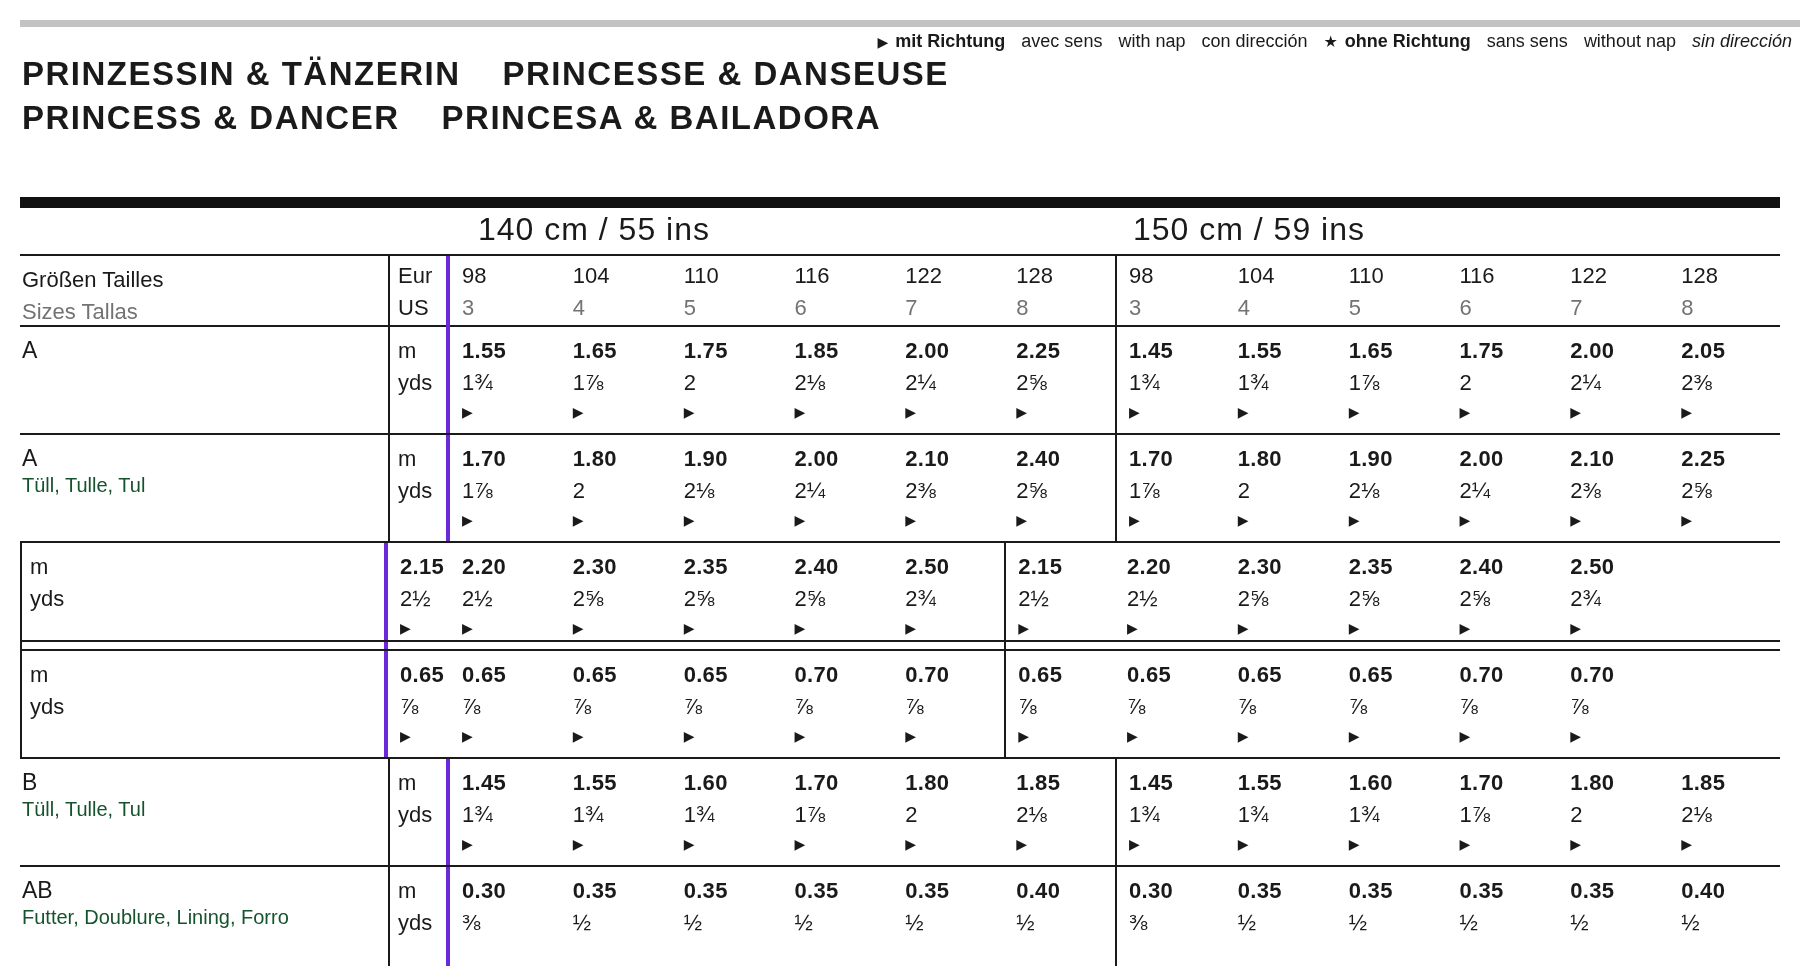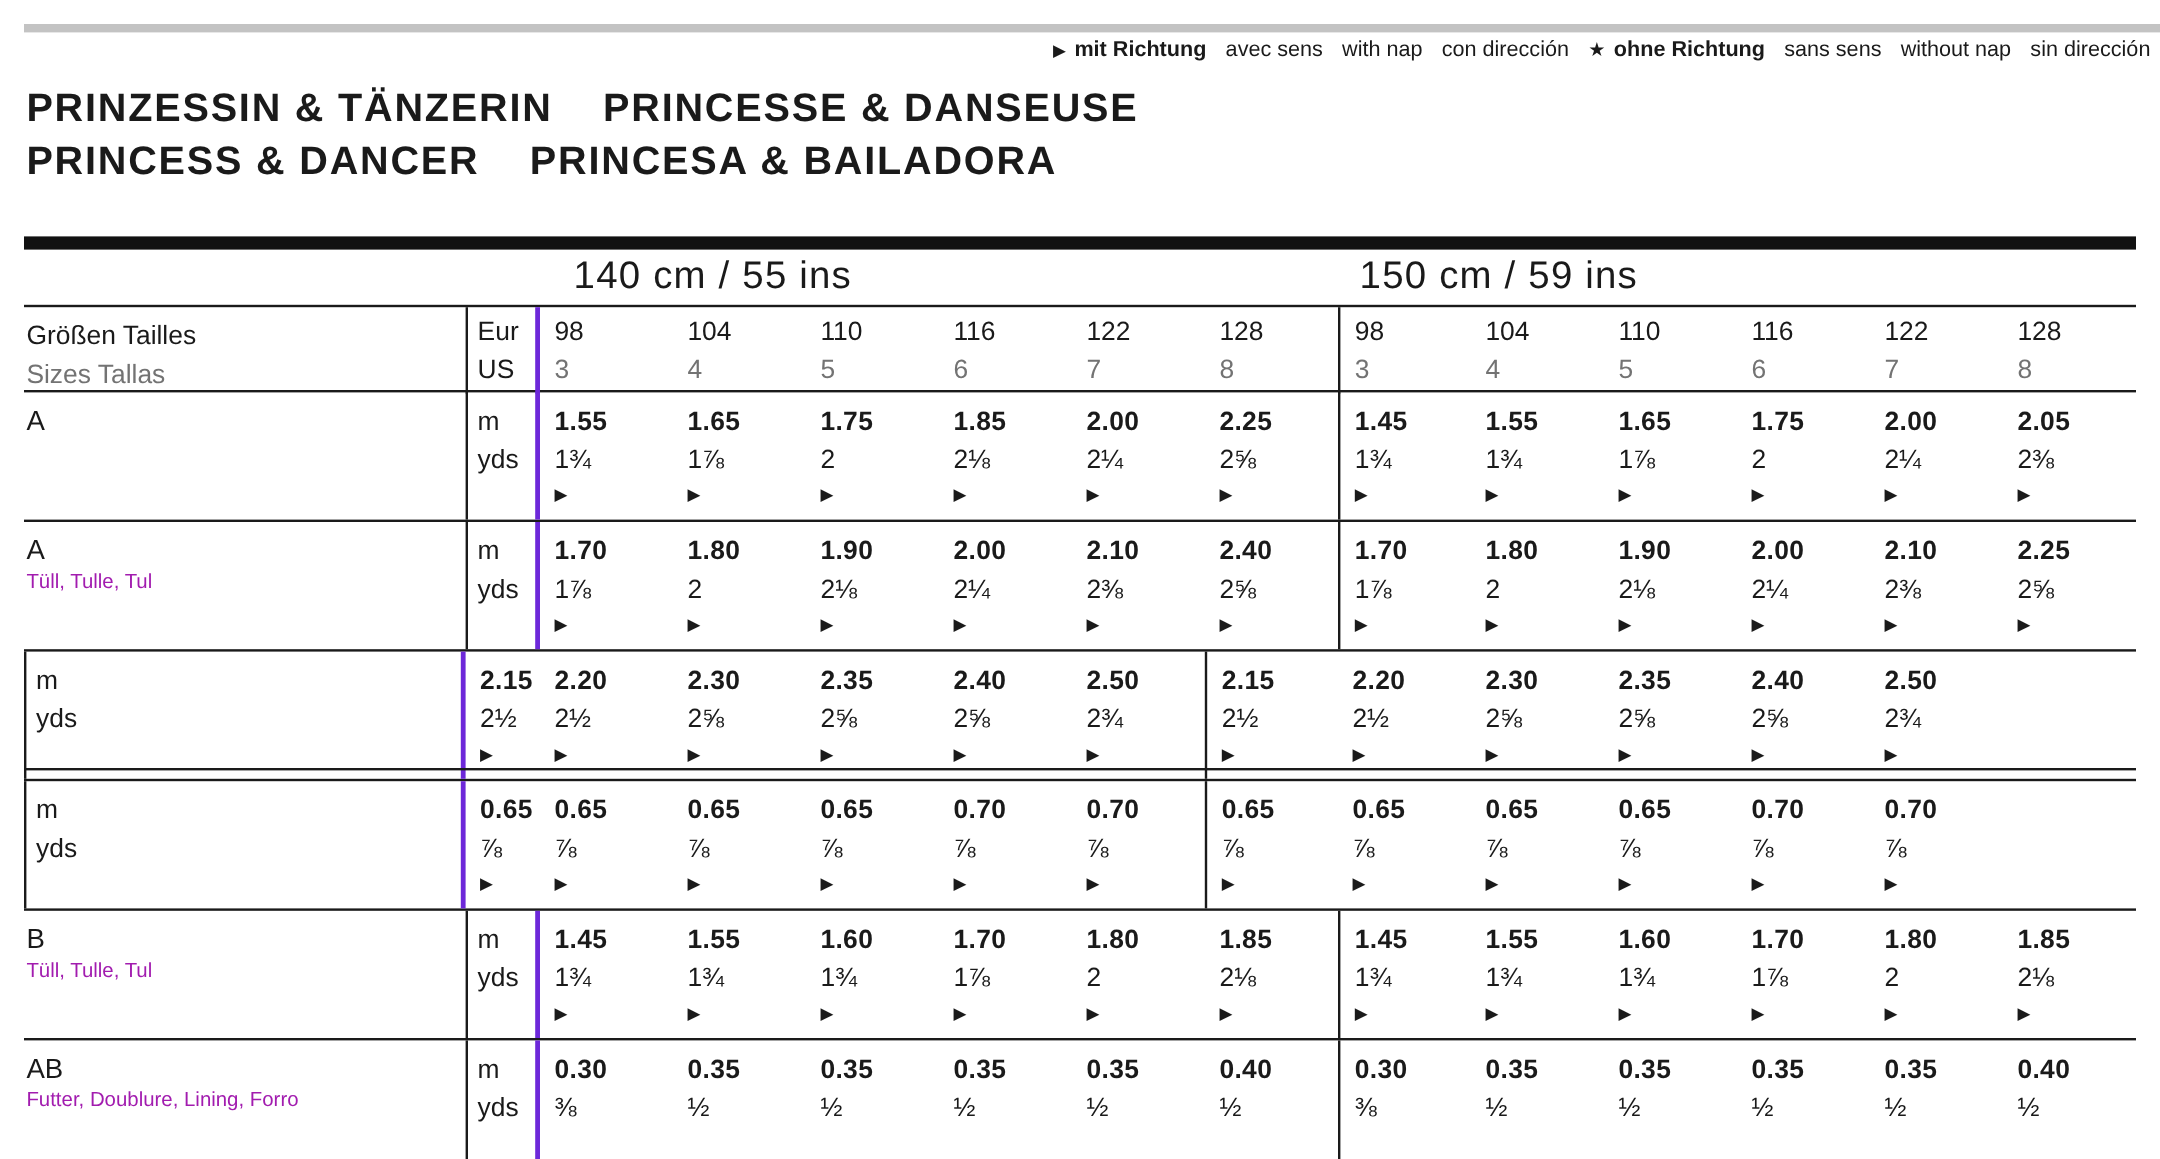--- a/index.html
+++ b/index.html
@@ -13,41 +13,41 @@
   .legend {
     position:absolute; top:31px; right:8px;
     display:flex; align-items:baseline; gap:16px;
     font-size:18px; white-space:nowrap;
   }
   .legend .item { display:flex; align-items:baseline; gap:7px; }
   .legend .item.bold { font-weight:700; }
   .legend .glyph { font-size:14px; }
   .legend .glyph.star { font-size:16px; }
 
-  .title { position:absolute; left:22px; top:68px; font-weight:700; font-size:33px; letter-spacing:1.5px; }
+  .title { position:absolute; left:22px; top:52px; font-weight:700; font-size:33px; letter-spacing:1.5px; }
   .title .tline { display:flex; gap:42px; line-height:44px; }
 
   .thick-rule { position:absolute; left:20px; top:197px; width:1760px; height:11px; background:#111111; }
 
   .ftable { position:absolute; left:20px; top:208px; width:1760px; }
   .grow { display:grid; grid-template-columns:368px 62px repeat(12,1fr); box-sizing:border-box; }
 
   .group-row { height:46px; align-items:end; }
   .group-header { font-size:32px; letter-spacing:1px; padding:0 0 6px 28px; }
   .group-header.g2 { padding-left:18px; }
 
   .size-row { height:73px; border-top:2px solid #1a1a1a; border-bottom:2px solid #1a1a1a; }
   .data-row { height:108px; border-bottom:2px solid #1a1a1a; position:relative; }
   .data-row:last-child { border-bottom:none; }
   .data-row.heavy::after { content:""; position:absolute; left:0; right:0; bottom:7px; height:2px; background:#1a1a1a; }
 
   .cell { box-sizing:border-box; min-width:0; }
   .label-cell { padding:8px 0 0 2px; }
   .label-main { font-size:23px; line-height:30px; }
-  .label-sub { font-size:17px; line-height:24px; color:#a21caf; }
+  .label-sub { font-size:20px; line-height:24px; color:#14532d; }
 
   .unit-cell { border-left:2px solid #1a1a1a; border-right:4px solid #6d28d9; padding:4px 0 0 8px; }
   .data-row .unit-cell { padding-top:8px; }
   .unit-line { font-size:22px; line-height:32px; }
 
   .data-cell { padding:4px 0 0 12px; }
   .data-row .data-cell { padding-top:8px; }
   .data-cell.first-150 { border-left:2px solid #1a1a1a; }
 
   .size-num-top { font-size:22px; line-height:32px; }
@@ -80,21 +80,21 @@
       <div class="item bold" style="display: flex;">
         <div class="glyph star">★</div>
         <div>ohne Richtung</div>
       </div>
       <div class="item" style="display: flex; justify-content: center;">
         <div>sans sens</div>
       </div>
       <div class="item" style="display: flex;">
         <div>without nap</div>
       </div>
-      <div class="item" style="display: flex;">
+      <div class="item" style="display: flex; font-style: italic;">
         <div>sin dirección</div>
       </div>
     </div>
 
   <div class="title">
     <div class="tline">
       <span>PRINZESSIN &amp; TÄNZERIN</span>
       <span>PRINCESSE &amp; DANSEUSE</span>
     </div>
     <div class="tline">

